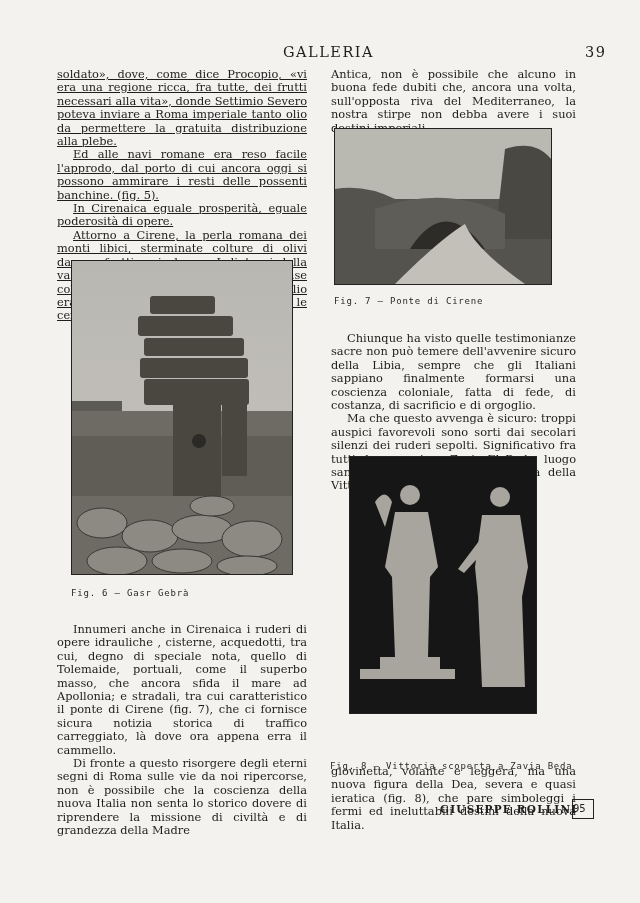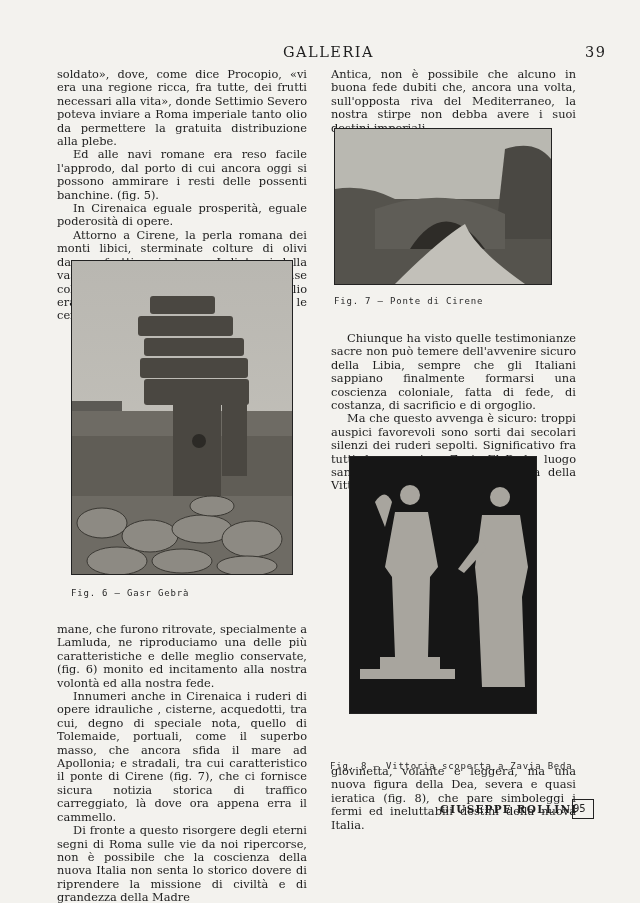--- a/index.html
+++ b/index.html
@@ -14,21 +14,21 @@
   .running-head {
     position: absolute; top: 44px; left: 0; width: 640px;
     font-size: 14.5px; letter-spacing: 1.5px;
   }
   .running-title { position: absolute; left: 283px; }
   .running-page { position: absolute; left: 555px; margin-left: 30px; }
 
   .col { position: absolute; font-size: 11.4px; line-height: 13.4px; text-align: justify; }
   .col p { margin: 0; text-indent: 0; }
   .col p.ind { text-indent: 16px; }
-  .left-top { left: 57px; top: 68px; width: 250px; }
+  .left-top { left: 57px; top: 68px; width: 250px; text-decoration: underline; }
   .left-bottom { left: 57px; top: 623px; width: 250px; }
   .right-top { left: 331px; top: 68px; width: 245px; }
   .right-mid { left: 331px; top: 332px; width: 245px; }
   .right-bottom { left: 331px; top: 765px; width: 245px; }
 
   .figure-frame {
     position: absolute; border: 1.5px solid #222; overflow: hidden;
   }
   .fig6 { left: 71px; top: 260px; width: 220px; height: 313px; background: #b8b6b0; }
   .fig7 { left: 334px; top: 128px; width: 216px; height: 155px; background: #b5b4ad; }
@@ -102,21 +102,20 @@
         <ellipse cx="175" cy="305" rx="30" ry="10"></ellipse>
         <ellipse cx="140" cy="245" rx="22" ry="10"></ellipse>
       </g>
     </svg>
   </div>
   <div class="caption cap6">
     <div>Fig. 6 — Gasr Gebrà</div>
   </div>
 
   <div class="col left-bottom">
-    <p>mane, che furono ritrovate, specialmente a Lamluda, ne riproduciamo una delle più caratteristiche e delle meglio conservate, (fig. 6) monito ed incitamento alla nostra volontà ed alla nostra fede.</p>
     <p class="ind">Innumeri anche in Cirenaica i ruderi di opere idrauliche , cisterne, acquedotti, tra cui, degno di speciale nota, quello di Tolemaide, portuali, come il superbo masso, che ancora sfida il mare ad Apollonia; e stradali, tra cui caratteristico il ponte di Cirene (fig. 7), che ci fornisce sicura notizia storica di traffico carreggiato, là dove ora appena erra il cammello.</p>
     <p class="ind">Di fronte a questo risorgere degli eterni segni di Roma sulle vie da noi ripercorse, non è possibile che la coscienza della nuova Italia non senta lo storico dovere di riprendere la missione di civiltà e di grandezza della Madre</p>
   </div>
 
   <div class="col right-top">
     <p>Antica, non è possibile che alcuno in buona fede dubiti che, ancora una volta, sull'opposta riva del Mediterraneo, la nostra stirpe non debba avere i suoi destini imperiali.</p>
   </div>
 
   <div class="figure-frame fig7">
     <svg width="216" height="155" viewBox="0 0 216 155">

